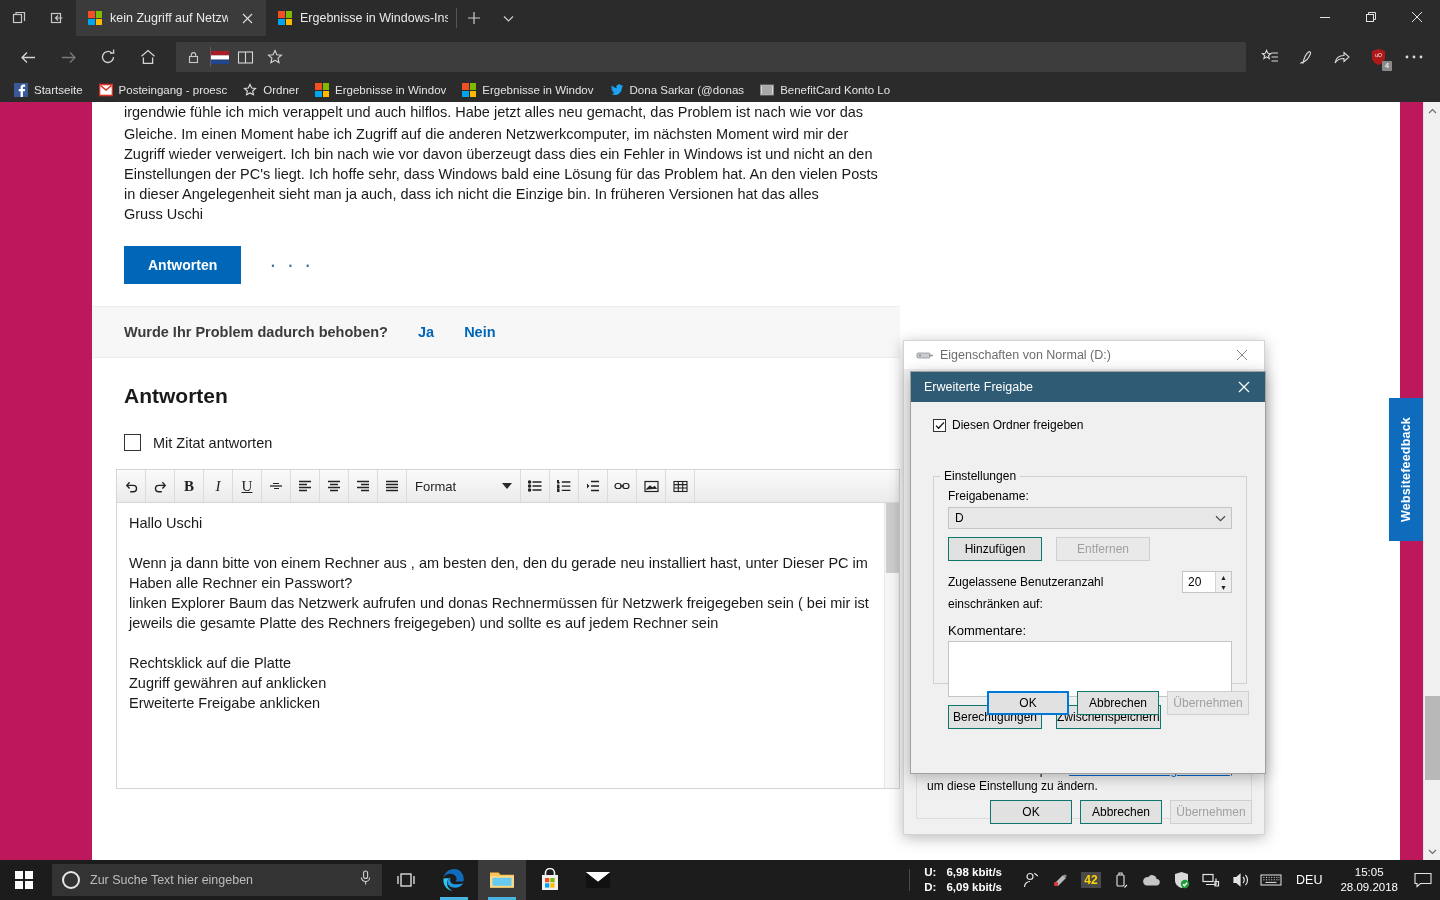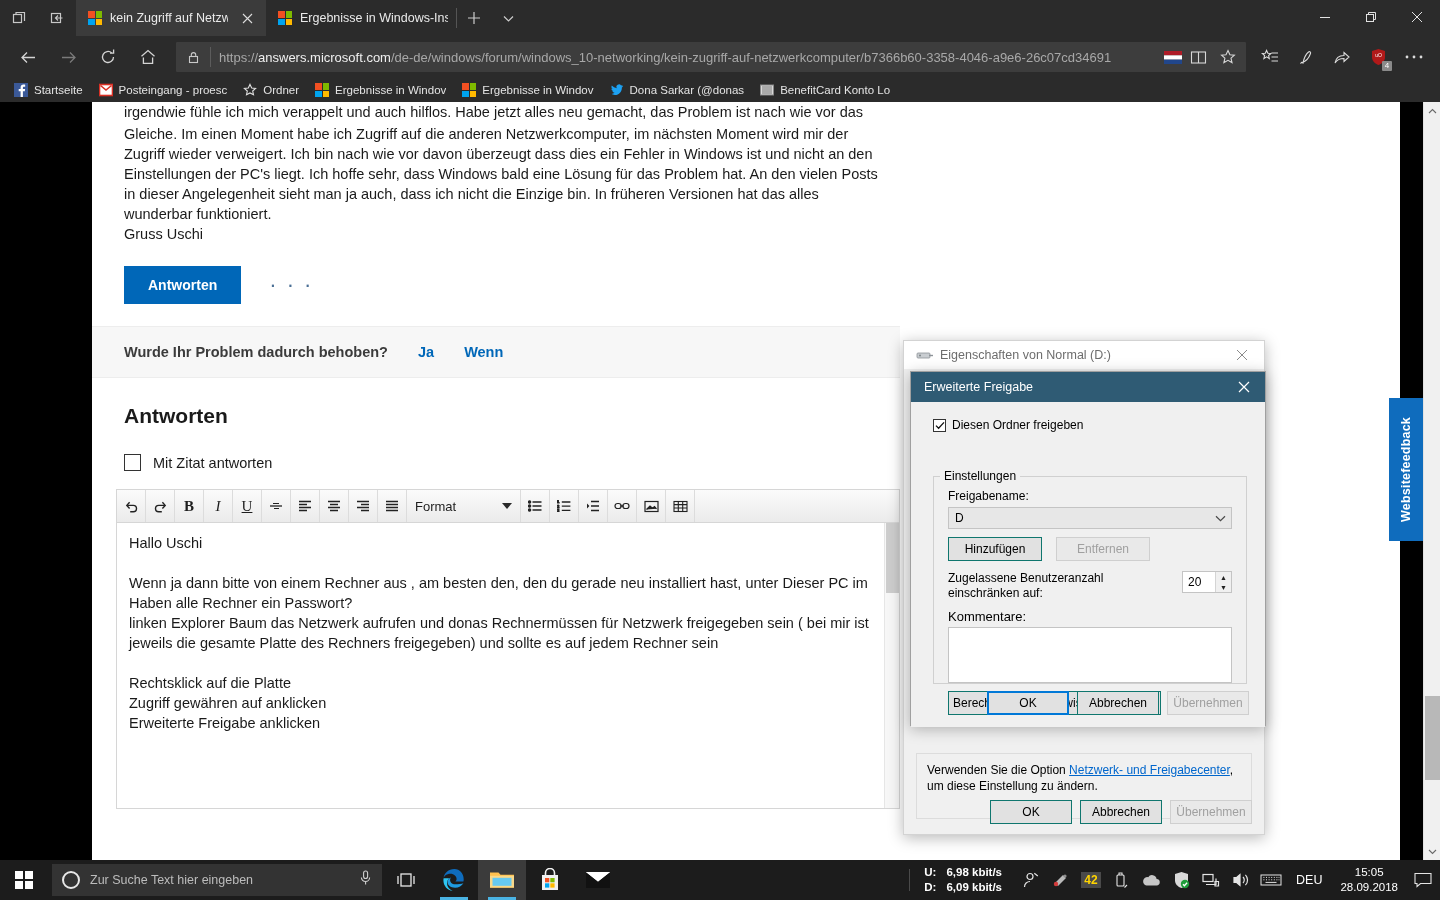--- a/index.html
+++ b/index.html
@@ -74,21 +74,21 @@
   }
 
   .bookmarks { height: 24px; background: #2b2b2b; display: flex; align-items: center; padding: 0 6px; gap: 0; }
   .bm { display: flex; align-items: center; gap: 6px; padding: 0 8px; height: 24px; color: #e4e4e4; font-size: 11.5px; white-space: nowrap; }
   .bm .bmicon { width: 14px; height: 14px; flex: none; display:flex; align-items:center; justify-content:center; }
   .bm-label { max-width: 118px; overflow: hidden; text-overflow: clip; white-space: nowrap; }
 
   
   .viewport {
     position: absolute; left: 0; top: 102px; width: 1440px; height: 758px;
-    background: #000000; overflow: hidden;
+    background: #be185d; overflow: hidden;
   }
   .page-col {
     position: absolute; left: 92px; top: 0; width: 1308px; background: #fff; height: 758px;
   }
   .post-body {
     padding: 0 32px; font-size: 14.5px; color: #1a1a1a; line-height: 20px;
     width: 820px;
   }
   .post-body p { margin: 0; }
   .post-clip { overflow: hidden; height: 22px; }
@@ -171,21 +171,21 @@
   .props-groupbox a { color: #0066cc; text-decoration: underline; }
   .props-footer { position: absolute; left: 0; right: 0; bottom: 10px; display: flex; justify-content: flex-end; gap: 8px; padding-right: 12px; }
 
   .btn-std {
     min-width: 82px; height: 24px; border: 1px solid #0f766e; background: #e1e1e1;
     font-size: 12px; font-family: inherit; color: #000; display: flex; align-items: center; justify-content: center;
   }
   .btn-std.disabled { color: #a0a0a0; border-color: #cfcfcf; background: #e9e9e9; }
   .btn-std.default { border: 2px solid #0078d7; background: #e1e1e1; }
 
-  #share-dialog { left: 910px; top: 269px; width: 356px; height: 355px; border: 1px solid #a0a0a0; }
+  #share-dialog { left: 910px; top: 269px; width: 356px; height: 403px; border: 1px solid #a0a0a0; }
   .share-titlebar {
     height: 30px; background: #2f5b74; color: #fff; display: flex; align-items: center;
     padding-left: 13px; font-size: 12.5px;
   }
   .share-titlebar .t { flex: 1; }
   .share-titlebar .x { width: 42px; height: 30px; display:flex; align-items:center; justify-content:center; color:#fff; }
   .share-body { position: relative; height: 325px; background: #f0f0f0; }
   .chk-row { display: flex; align-items: center; gap: 6px; padding: 16px 0 0 22px; }
   .chk {
     width: 13px; height: 13px; border: 1px solid #333; background: #fff; flex: none;
@@ -202,21 +202,21 @@
   .lbl { font-size: 12px; margin-bottom: 4px; }
   .combo {
     height: 22px; border: 1px solid #c4c4c4; background: #e7e7e7; display: flex; align-items: center;
     padding-left: 6px; font-size: 12px; justify-content: space-between;
   }
   .combo .cv { flex: 1; }
   .combo .arw { width: 22px; display:flex; align-items:center; justify-content:center; color:#4a4a4a; }
   .btn-row { display: flex; gap: 14px; margin-top: 8px; }
   .btn-row .btn-std { min-width: 94px; }
   .limit-row { display: flex; align-items: flex-start; margin-top: 10px; }
-  .limit-row .lt { flex: 1; font-size: 12px; line-height: 15px; padding-right: 10px; }
+  .limit-row .lt { flex: 1; font-size: 12px; line-height: 22px; padding-right: 10px; }
   .spin { display: flex; border: 1px solid #c4c4c4; background: #fff; height: 22px; width: 50px; }
   .spin .sv { flex: 1; font-size: 12px; padding-left: 5px; display: flex; align-items: center; }
   .spin .sbtns { width: 16px; border-left: 1px solid #d4d4d4; display: flex; flex-direction: column; background: #f0f0f0; }
   .spin .sbtns div { flex: 1; display: flex; align-items: center; justify-content: center; font-size: 7px; color: #222; }
   .comments-lbl { font-size: 13px; margin-top: 8px; }
   .comments-box { height: 56px; border: 1px solid #c4c4c4; background: #fff; margin-top: 3px; }
   .share-footer { position: absolute; left: 0; right: 0; bottom: 12px; display: flex; justify-content: flex-end; gap: 8px; padding-right: 16px; }
 
   
   .taskbar {
@@ -349,21 +349,20 @@
       </div>
 
       <div class="omnibox">
         <span class="lock">
           <svg width="13" height="13" viewBox="0 0 13 13" fill="none" stroke="currentColor" stroke-width="1.1">
             <rect x="2.5" y="5.5" width="8" height="6"></rect>
               <path d="M4.3 5.5V3.8a2.2 2.2 0 0 1 4.4 0v1.7"></path>
           </svg>
         </span>
         <span class="vsep"></span>
-        <span class="url"><span class="scheme">https://</span><b>answers.microsoft.com</b><span>/de-de/windows/forum/windows_10-networking/kein-zugriff-auf-netzwerkcomputer/b7366b60-3358-4046-a9e6-26c07cd34691</span></span>
         <span class="trail">
           <svg class="flag-nl" viewBox="0 0 18 13">
             <rect width="18" height="4.33" fill="#ae1c28"></rect>
               <rect y="4.33" width="18" height="4.33" fill="#fff"></rect>
               <rect y="8.66" width="18" height="4.34" fill="#21468b"></rect>
           </svg>
           <span class="ob-icon">
             <svg width="17" height="15" viewBox="0 0 17 15" fill="none" stroke="currentColor" stroke-width="1.1">
                 <rect x="1.5" y="2" width="14" height="11"></rect>
                 <path d="M8.5 2v11"></path>
@@ -480,33 +479,32 @@
     <div class="page-col">
 
       <div class="post-body">
         <div class="post-clip">
           <p>irgendwie fühle ich mich verappelt und auch hilflos. Habe jetzt alles neu gemacht, das Problem ist nach wie vor das</p>
         </div>
         <p>Gleiche. Im einen Moment habe ich Zugriff auf die anderen Netzwerkcomputer, im nächsten Moment wird mir der</p>
         <p>Zugriff wieder verweigert. Ich bin nach wie vor davon überzeugt dass dies ein Fehler in Windows ist und nicht an den</p>
         <p>Einstellungen der PC's liegt. Ich hoffe sehr, dass Windows bald eine Lösung für das Problem hat. An den vielen Posts</p>
         <p>in dieser Angelegenheit sieht man ja auch, dass ich nicht die Einzige bin. In früheren Versionen hat das alles</p>
-        <p>wunderbar funktioniert.</p>
         <p>Gruss Uschi</p>
       </div>
 
       <div class="actions-row">
         <button class="btn-primary">Antworten</button>
         <span class="dots">· · ·</span>
       </div>
 
       <div class="resolved-bar">
         <span class="q">Wurde Ihr Problem dadurch behoben?</span>
         <a href="#">Ja</a>
-        <a href="#">Wenn</a>
+        <a href="#">Nein</a>
       </div>
 
       <div class="answers-h">Antworten</div>
 
       <div class="quote-row">
         <span class="cb-square"></span>
         <span>Mit Zitat antworten</span>
       </div>
 
       <div class="editor">

